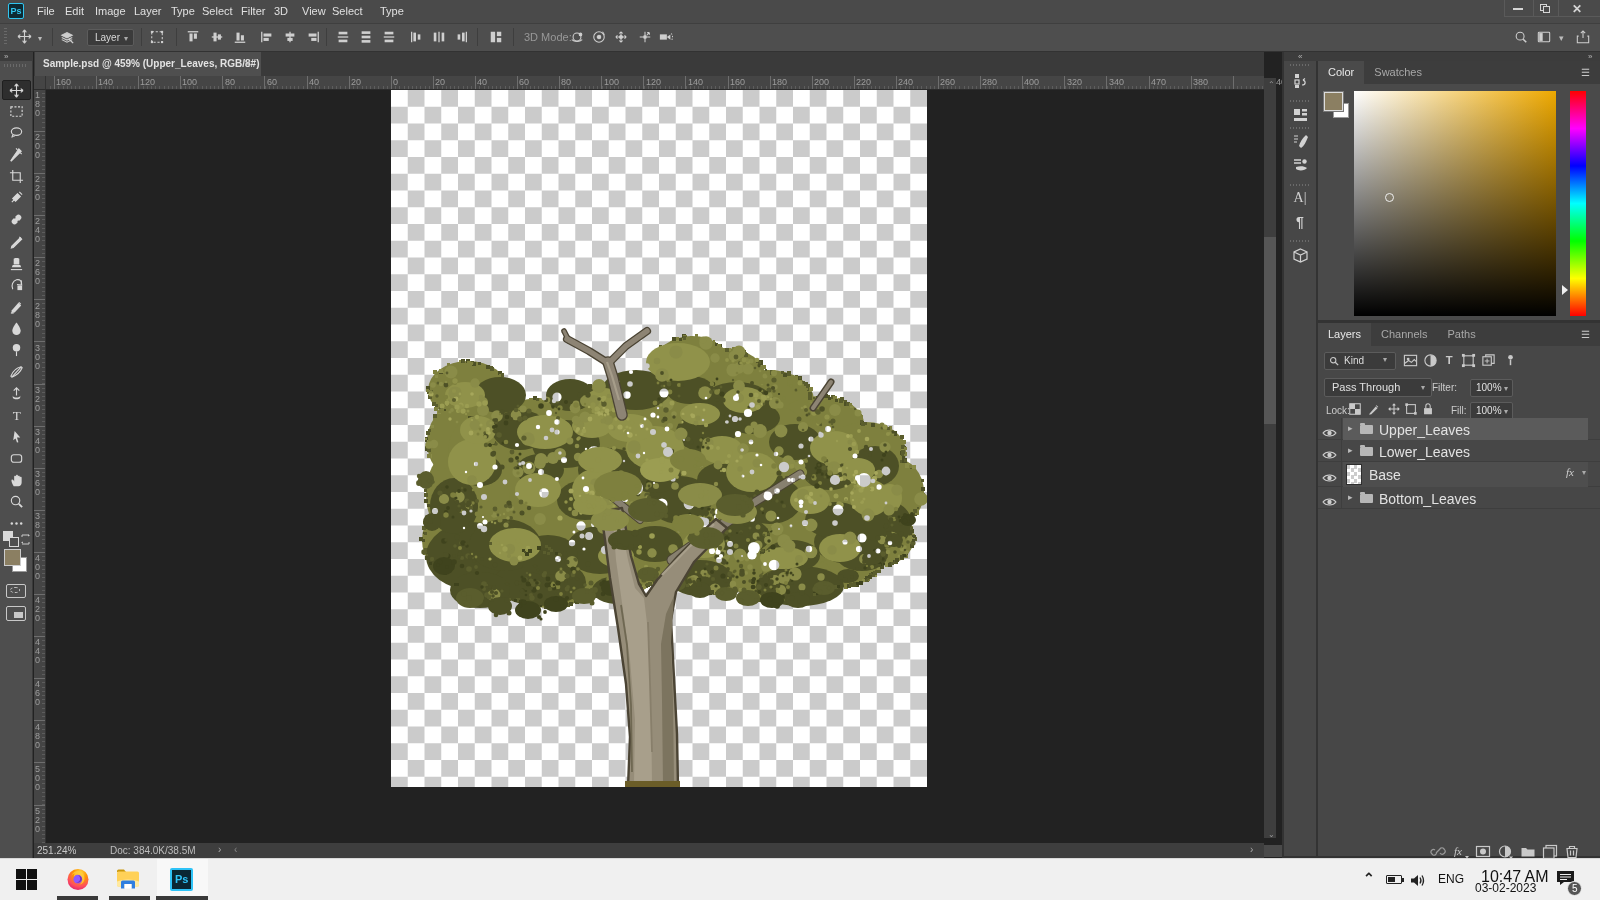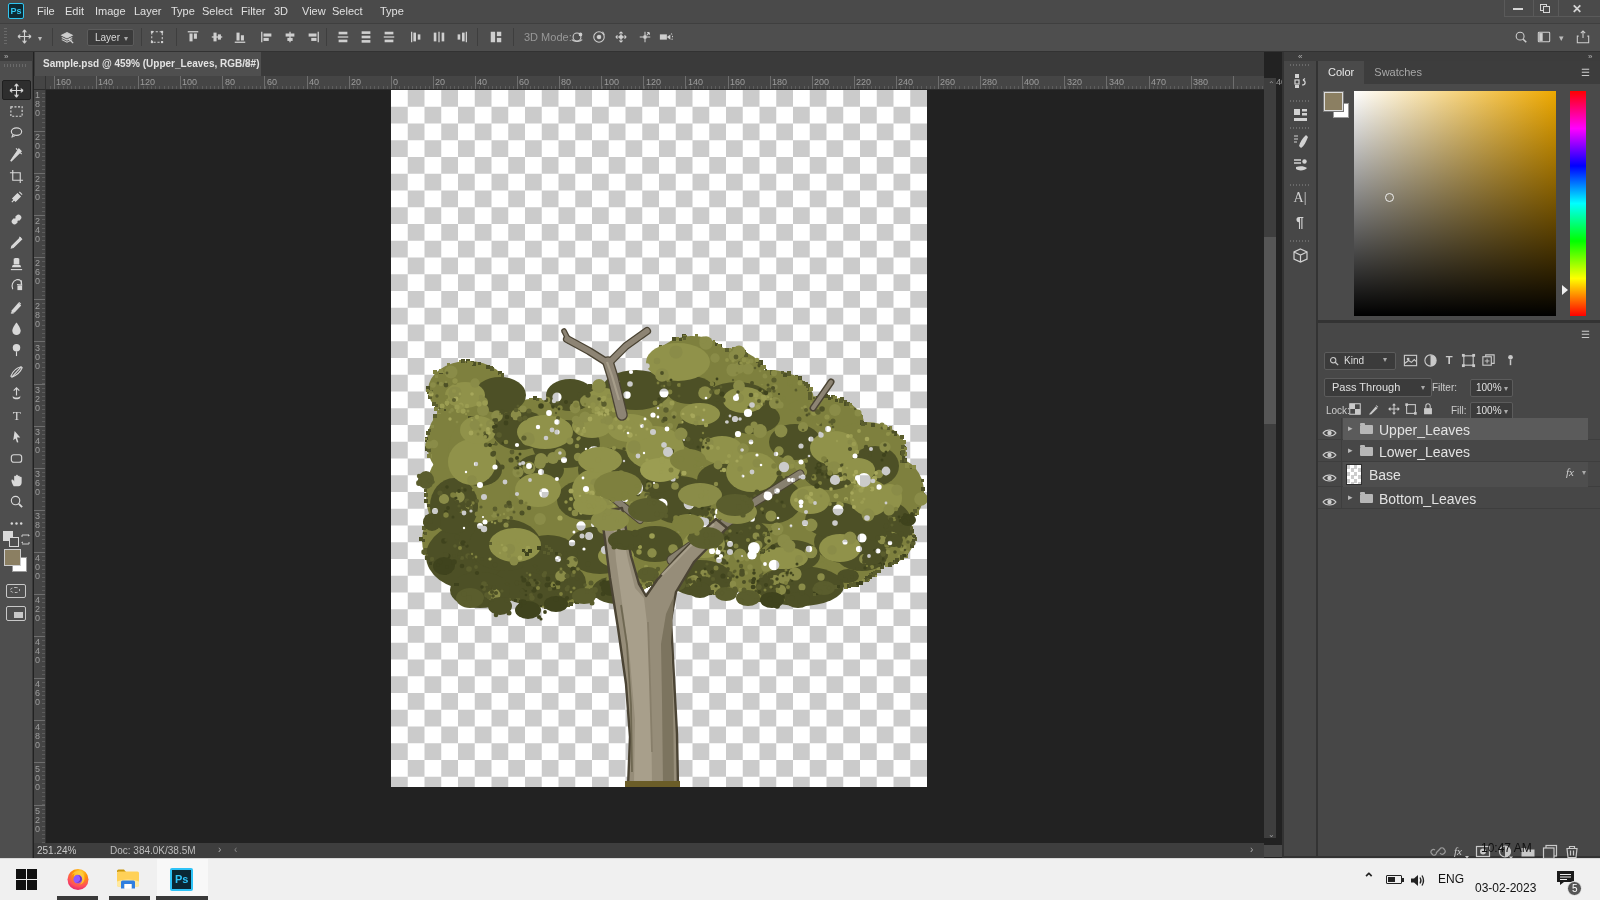--- a/index.html
+++ b/index.html
@@ -2876,20 +2876,25 @@
   <span class="abs" style="left:263px;top:6px;color:#c9c9c9;font-size:10px;letter-spacing:0">☰</span>
   <div id="bgswatch" class="abs"></div>
   <div id="fgswatch" class="abs"></div>
   <div id="gradsq" class="abs"></div>
   <div id="gradcur" class="abs"></div>
   <div id="huebar" class="abs"></div>
   <div id="huemark" class="abs"></div>
 </div>
 
 <div id="layerspanel" class="abs">
+  <div id="layertabs" class="abs">
+        <span class="ptab ptabsel" style="background:#474747">Layers</span>
+        <span class="ptab">Channels</span>
+        <span class="ptab">Paths</span>
+      </div>
   <span class="abs" style="left:263px;top:6px;color:#c9c9c9;font-size:10px">☰</span>
   <div id="kindbox" class="abs">
         <svg width="10" height="10" viewBox="0 0 12 12" style="position:absolute;left:4px;top:3px">
           <circle cx="5" cy="5" r="3.2" fill="none" stroke="#c9c9c9" stroke-width="1.3"></circle>
           <path d="M7.5 7.5 L11 11" stroke="#c9c9c9" stroke-width="1.5"></path>
         </svg>
         <span style="position:absolute;left:19px;top:2px;">Kind</span>
         <span style="position:absolute;left:58px;top:2px;color:#aaa;font-size:8px">▾</span>
       </div>
   <div class="abs" style="left:85px;top:30px;width:15px;height:15px"><svg width="15" height="15" viewBox="0 0 16 16" fill="none" stroke="#c9c9c9" stroke-width="1.2">
@@ -3071,21 +3076,21 @@
     <span class="abs tbtext" style="left:1363px;top:870px;font-size:14px;color:#222;font-weight:bold">⌃</span>
     <div class="abs" style="left:1386px;top:875px;width:16px;height:9px;border:1px solid #222;border-radius:1px">
       <div style="position:absolute;left:1px;top:1px;width:7px;height:5px;background:#222"></div>
       <div style="position:absolute;right:-3px;top:2px;width:2px;height:4px;background:#222"></div>
     </div>
     <div class="abs" style="left:1410px;top:873px;width:17px;height:13px"><svg width="17" height="13" viewBox="0 0 17 13">
         <path d="M1 4.5 L4 4.5 L8 1 L8 12 L4 8.5 L1 8.5 Z" fill="#222"></path>
         <path d="M10 3.5 Q12 6.5 10 9.5 M12 1.5 Q15 6.5 12 11.5" stroke="#222" fill="none" stroke-width="1.3"></path>
       </svg></div>
     <span class="abs tbtext" style="left:1438px;top:872px;font-size:12px">ENG</span>
-    <span class="abs tbtext" style="left:1481px;top:841px;font-size:12px">10:47 AM</span>
+    <span class="abs tbtext" style="left:1481px;top:868px;font-size:16px">10:47 AM</span>
     <span class="abs tbtext" style="left:1475px;top:881px;font-size:12px">03-02-2023</span>
     <div class="abs" style="left:1556px;top:870px;width:19px;height:16px"><svg width="19" height="16" viewBox="0 0 19 16">
         <path d="M1 1 L18 1 L18 12 L8 12 L4 15 L4 12 L1 12 Z" fill="#1b1b1b"></path>
         <path d="M4 4.5 L15 4.5 M4 7 L15 7 M4 9.5 L11 9.5" stroke="#f0f0f0" stroke-width="1.2"></path>
       </svg></div>
     <div class="abs" style="left:1567px;top:881px;width:15px;height:15px;background:#555;border-radius:50%;border:1px solid #f0f0f0">
       <span style="position:absolute;left:4px;top:1px;color:#fff;font-size:10px">5</span>
     </div>
 
 </div>

